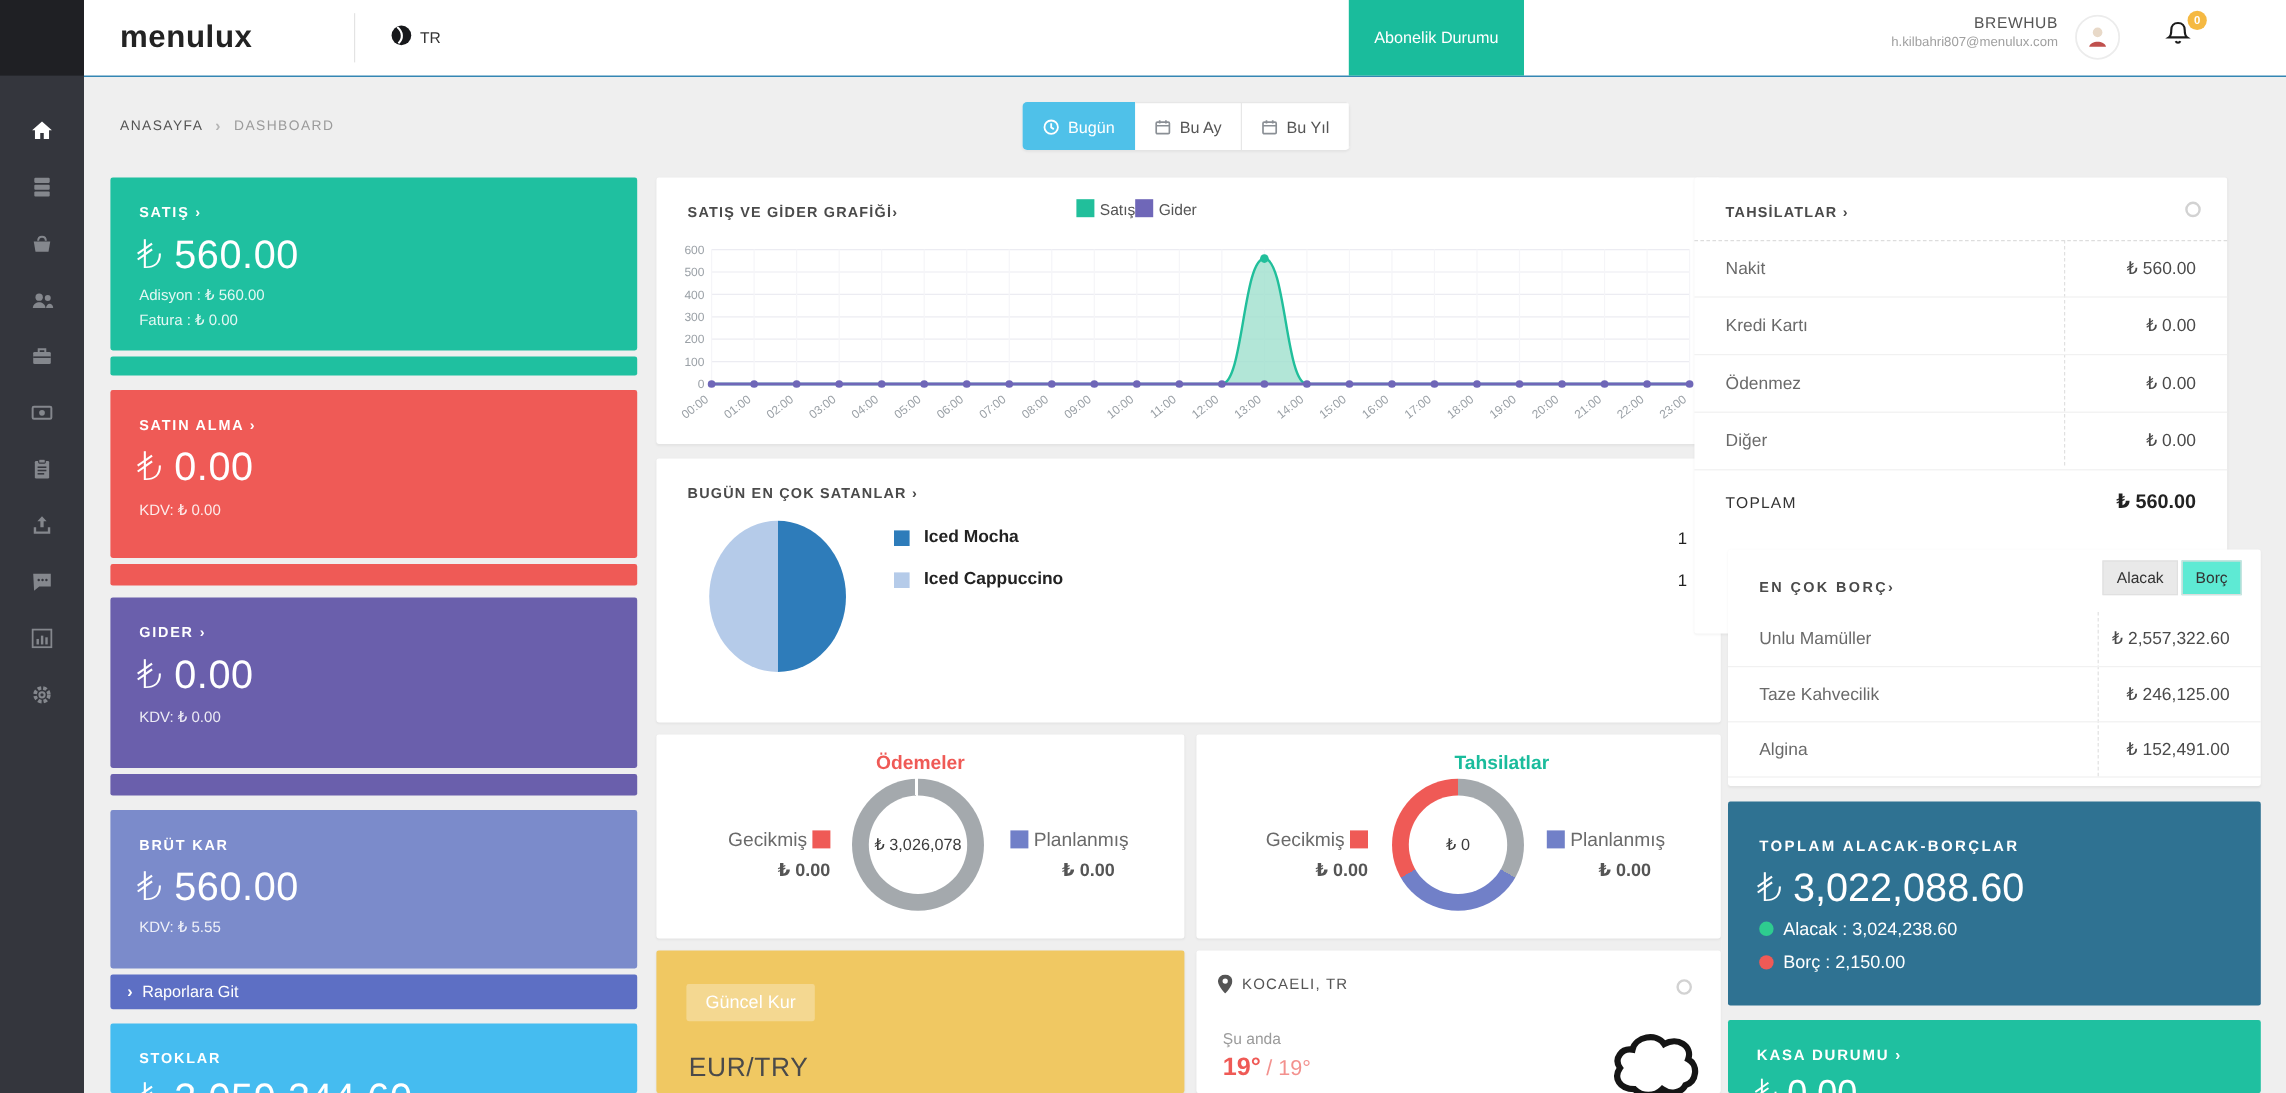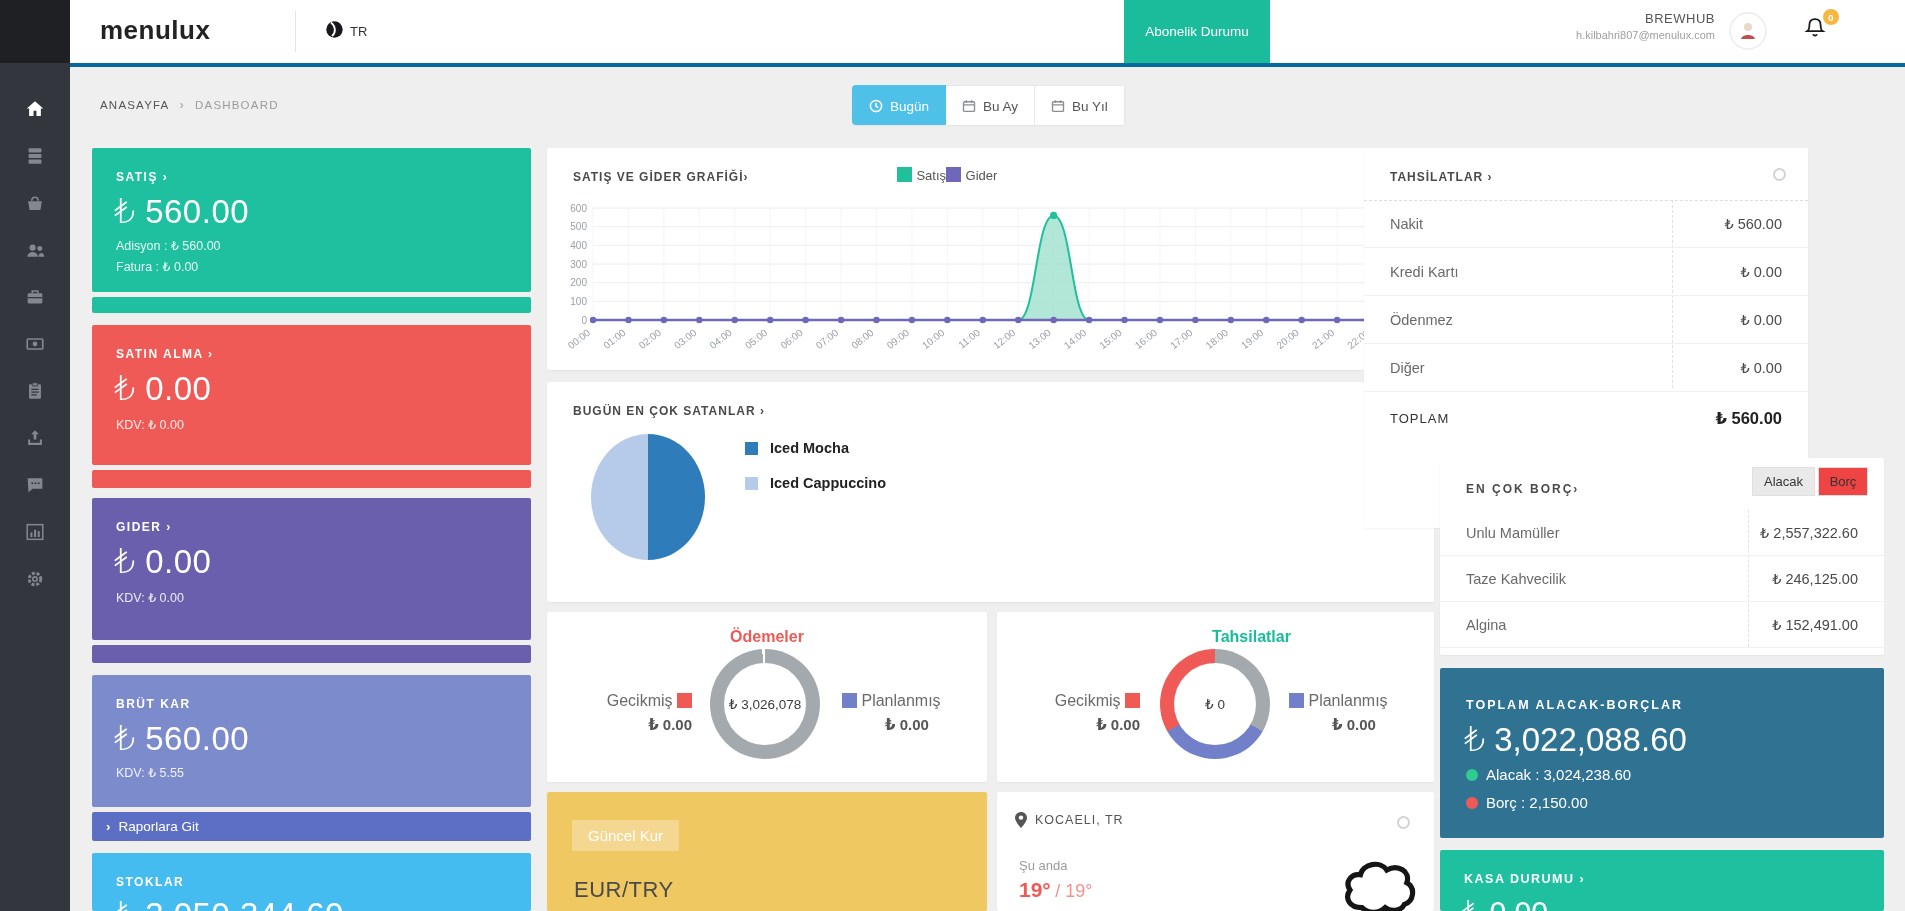--- a/index.html
+++ b/index.html
@@ -5,21 +5,21 @@
   html,body{margin:0;padding:0;}
   body{font-family:"Liberation Sans","DejaVu Sans",sans-serif;background:#efefef;}
   .page{position:relative;width:1905px;height:911px;overflow:hidden;background:#efefef;}
   .abs{position:absolute;}
   
   .sidebar{position:absolute;left:0;top:0;width:70px;height:911px;background:#34363d;}
   .sidebar .logo-square{position:absolute;left:0;top:0;width:70px;height:63px;background:#1f2024;}
   .side-icons{position:absolute;left:0;top:97px;width:70px;display:flex;flex-direction:column;align-items:center;gap:23px;}
   .side-ic{width:24px;height:24px;display:flex;align-items:center;justify-content:center;cursor:pointer;}
   
-  .header{position:absolute;left:70px;top:0;width:1835px;height:63px;background:#ffffff;border-bottom:4px solid #0369a1;}
+  .header{position:absolute;left:70px;top:0;width:1835px;height:63px;background:#ffffff;border-bottom:1px solid #0369a1;}
   .logo-text{position:absolute;left:30px;top:15px;font-size:26px;font-weight:bold;color:#232323;letter-spacing:.5px;}
   .hdr-divider{position:absolute;left:225px;top:11px;width:1px;height:41px;background:#e3e3e3;}
   .lang{position:absolute;left:255px;top:20px;display:flex;align-items:center;gap:6px;font-size:13px;color:#333;cursor:pointer;}
   .sub-btn{position:absolute;left:1054px;top:0;width:146px;height:63px;color:#fff;font-size:13.5px;border:none;cursor:pointer;display:flex;align-items:center;justify-content:center;}
   .user-block{position:absolute;right:190px;top:11px;text-align:right;cursor:pointer;}
   .user-name{font-size:13px;color:#555;letter-spacing:.5px;}
   .user-email{font-size:11px;color:#a0a0a0;margin-top:3px;}
   .avatar{position:absolute;right:138px;top:12px;width:38px;height:38px;cursor:pointer;}
   .bell-wrap{position:absolute;right:72px;top:16px;width:30px;height:32px;cursor:pointer;}
   .bell-badge{position:absolute;right:-6px;top:-7px;min-width:16px;height:16px;border-radius:8px;background:#f5b942;color:#fff;font-size:9.5px;display:flex;align-items:center;justify-content:center;font-weight:bold;}
@@ -409,21 +409,21 @@
     <div class="abs" style="left:22px;top:86px;">
       <span style="font-size:21px;font-weight:bold;color:#ef5a56;">19°</span>
       <span style="font-size:18px;color:#f3918e;"> <span>/</span> </span>
       <span style="font-size:18px;color:#f3918e;">19°</span>
     </div>
     <svg class="abs" style="right:16px;top:62px;" width="80" height="64" viewBox="0 0 100 74">
       <path d="M30 64 C14 64 8 52 15 42 C8 32 17 21 28 23 C31 9 53 5 61 17 C75 9 91 19 86 33 C97 39 95 56 83 60 C79 68 67 70 59 64 C51 72 38 72 30 64 Z" fill="#fff" stroke="#151515" stroke-width="6.5"></path>
     </svg>
   </div>
 
-  <div class="card" style="left:1364px;top:148px;width:444px;height:380px;">
+  <div class="card" style="left:1412px;top:148px;width:444px;height:380px;">
     <div class="abs card-title" style="left:26px;top:22px;"><span>TAHSİLATLAR</span> <span class="chev">›</span></div>
     <div class="status-circle abs" style="right:22px;top:20px;"></div>
     <div class="abs" style="left:0;top:52px;width:444px;border-top:1px dashed #ddd;"></div>
     <div class="dashv" style="left:308px;top:52px;height:188px;"></div>
     <div class="abs" style="left:0;top:52px;width:444px;">
       <div style="height:47px;display:flex;align-items:center;justify-content:space-between;padding:0 26px;border-bottom:1px solid #f1f1f1;">
         <span class="row-label">Nakit</span>
           <span class="row-value">₺ 560.00</span>
       </div>
       <div style="height:47px;display:flex;align-items:center;justify-content:space-between;padding:0 26px;border-bottom:1px solid #f1f1f1;">
@@ -441,21 +441,21 @@
     </div>
     <div class="abs" style="left:0;top:240px;width:444px;height:60px;display:flex;align-items:center;justify-content:space-between;padding:0 26px;box-sizing:border-box;">
       <span style="font-size:13px;letter-spacing:1px;color:#333;">TOPLAM</span>
       <span style="font-size:16.5px;color:#222;font-weight:bold;">₺ 560.00</span>
     </div>
   </div>
 
   <div class="card" style="left:1440px;top:458px;width:444px;height:197px;">
     <div class="abs card-title" style="left:26px;top:24px;letter-spacing:2px;"><span>EN ÇOK BORÇ</span><span class="chev">›</span></div>
     <button class="abs" style="left:312px;top:9px;width:63px;height:29px;background:#e9e9e9;border:1px solid #e0e0e0;font-size:13px;color:#333;cursor:pointer;font-family:inherit;">Alacak</button>
-    <button class="abs" style="left:378px;top:9px;width:50px;height:29px;background:#ef4444;border:1px solid #ddd;font-size:13px;color:#333;cursor:pointer;font-family:inherit;">Borç</button>
+    <button class="abs" style="left:378px;top:9px;width:50px;height:29px;background:#5eead4;border:1px solid #ddd;font-size:13px;color:#333;cursor:pointer;font-family:inherit;">Borç</button>
     <div class="dashv" style="left:308px;top:52px;height:137px;"></div>
     <div class="abs" style="left:0;top:52px;width:444px;">
       <div style="height:45px;display:flex;align-items:center;justify-content:space-between;padding:0 26px;border-bottom:1px solid #f1f1f1;">
         <span class="row-label">Unlu Mamüller</span>
           <span class="row-value">₺ 2,557,322.60</span>
       </div>
       <div style="height:45px;display:flex;align-items:center;justify-content:space-between;padding:0 26px;border-bottom:1px solid #f1f1f1;">
         <span class="row-label">Taze Kahvecilik</span>
           <span class="row-value">₺ 246,125.00</span>
       </div>

